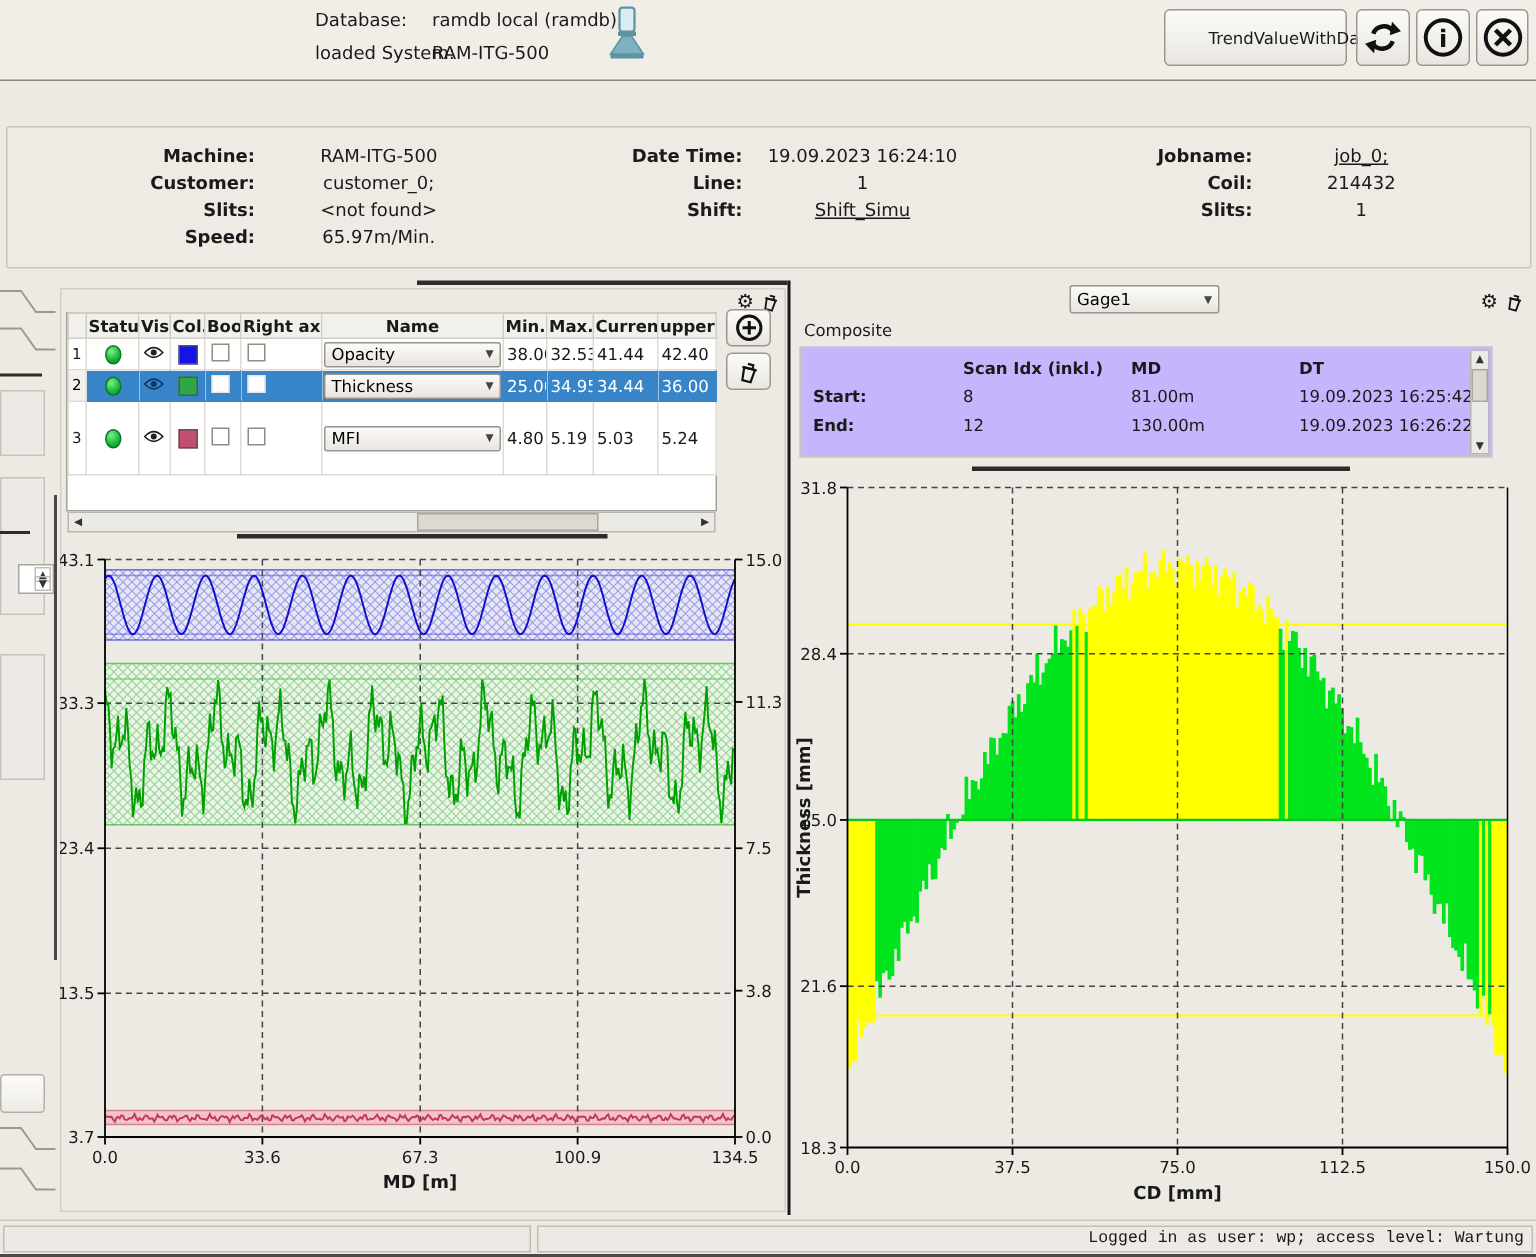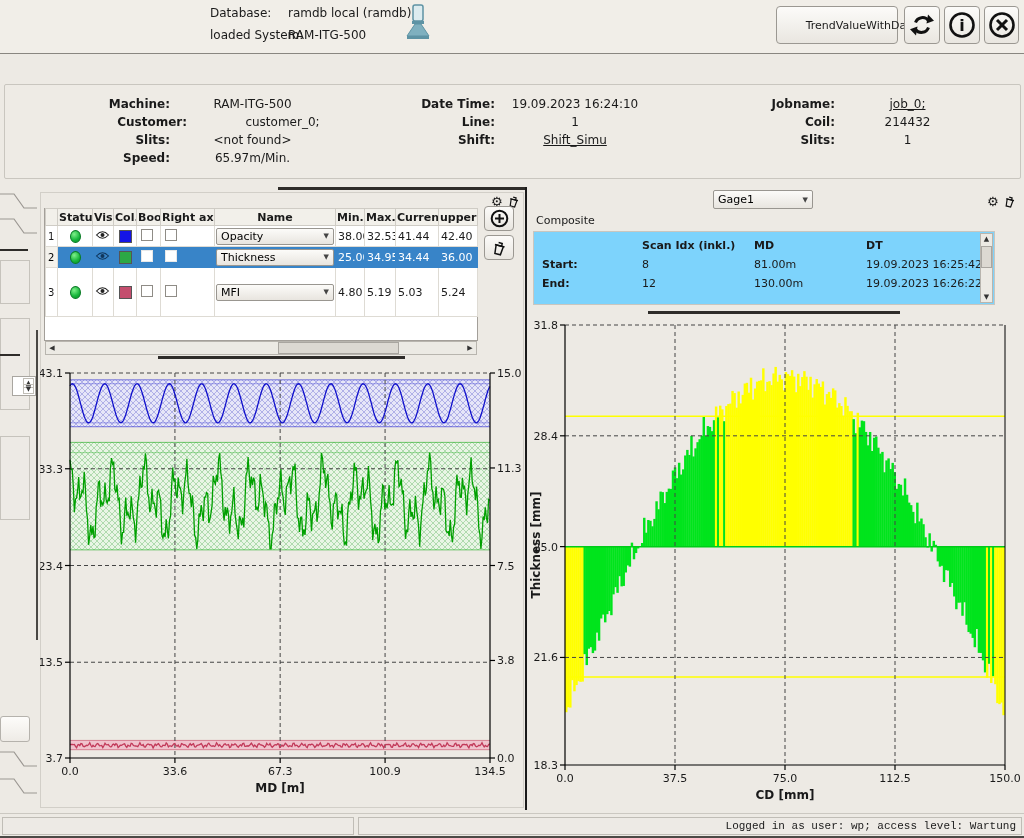--- a/index.html
+++ b/index.html
@@ -32,21 +32,21 @@
   .cb{width:12px;height:12px;background:#fff;border:1px solid #8f8c86;display:inline-block;margin-left:2px;box-sizing:border-box;}
   tr.sel .cb{border-color:#e8e8e8;}
   .combo{height:17px;background:linear-gradient(#fcfbf9,#e8e5df);border:1px solid #999690;border-radius:2px;
          display:flex;align-items:center;padding:0 4px;color:#000;box-sizing:border-box;font-size:11px;}
   .combo .arr{margin-left:auto;font-size:7px;color:#444;}
   
   .sbtrack{background:#eceae4;border:1px solid #b8b5ae;box-sizing:border-box;}
   .sbthumb{background:#dcd9d2;border:1px solid #a9a6a0;box-sizing:border-box;}
   .sbarrow{font-size:7px;color:#333;display:flex;align-items:center;justify-content:center;}
   
-  #compbox{left:533px;top:231px;width:462px;height:74px;border:1px solid #c9c6bf;background:#7dd3fc;box-sizing:border-box;}
+  #compbox{left:533px;top:231px;width:462px;height:74px;border:1px solid #c9c6bf;background:#c4b5fd;box-sizing:border-box;}
   table.scan{border-collapse:collapse;table-layout:fixed;font-size:11px;}
   table.scan td{height:19px;padding:0;white-space:nowrap;overflow:hidden;}
   
   .darkline{background:#2e2c29;}
   .graybox{border:1px solid #c6c3bc;background:#edeae5;box-sizing:border-box;}
   
   #statusbar{left:0;top:813px;width:1024px;height:25px;background:#edeae4;border-top:1px solid #cbc8c1;}
   .statuscell{position:absolute;top:3px;height:18px;border:1px solid #c0bdb6;background:#edeae5;box-sizing:border-box;
               font-size:11px;display:flex;align-items:center;justify-content:flex-end;padding:0 5px;}
   svg text{font-family:"DejaVu Sans","Liberation Sans",sans-serif;}
@@ -100,21 +100,21 @@
         <line x1="20" y1="10" x2="10" y2="20" stroke="#111" stroke-width="3"></line>
       </svg>
     </div>
   </div>
 
   <div class="abs" id="infobox">
     <div class="inforow" style="left:40px;top:12px;">
         <span class="ilabel" style="width:125px;">Machine:</span>
         <span class="ivalue" style="width:165px;">RAM-ITG-500</span>
       </div>
-    <div class="inforow" style="left:57px;top:30px;gap:13px;">
+    <div class="inforow" style="left:40px;top:30px;">
         <span class="ilabel" style="width:125px;">Customer:</span>
         <span class="ivalue" style="width:165px;">customer_0;</span>
       </div>
     <div class="inforow" style="left:40px;top:48px;">
         <span class="ilabel" style="width:125px;">Slits:</span>
         <span class="ivalue" style="width:165px;">&lt;not found&gt;</span>
       </div>
     <div class="inforow" style="left:40px;top:66px;">
         <span class="ilabel" style="width:125px;">Speed:</span>
         <span class="ivalue" style="width:165px;">65.97m/Min.</span>

